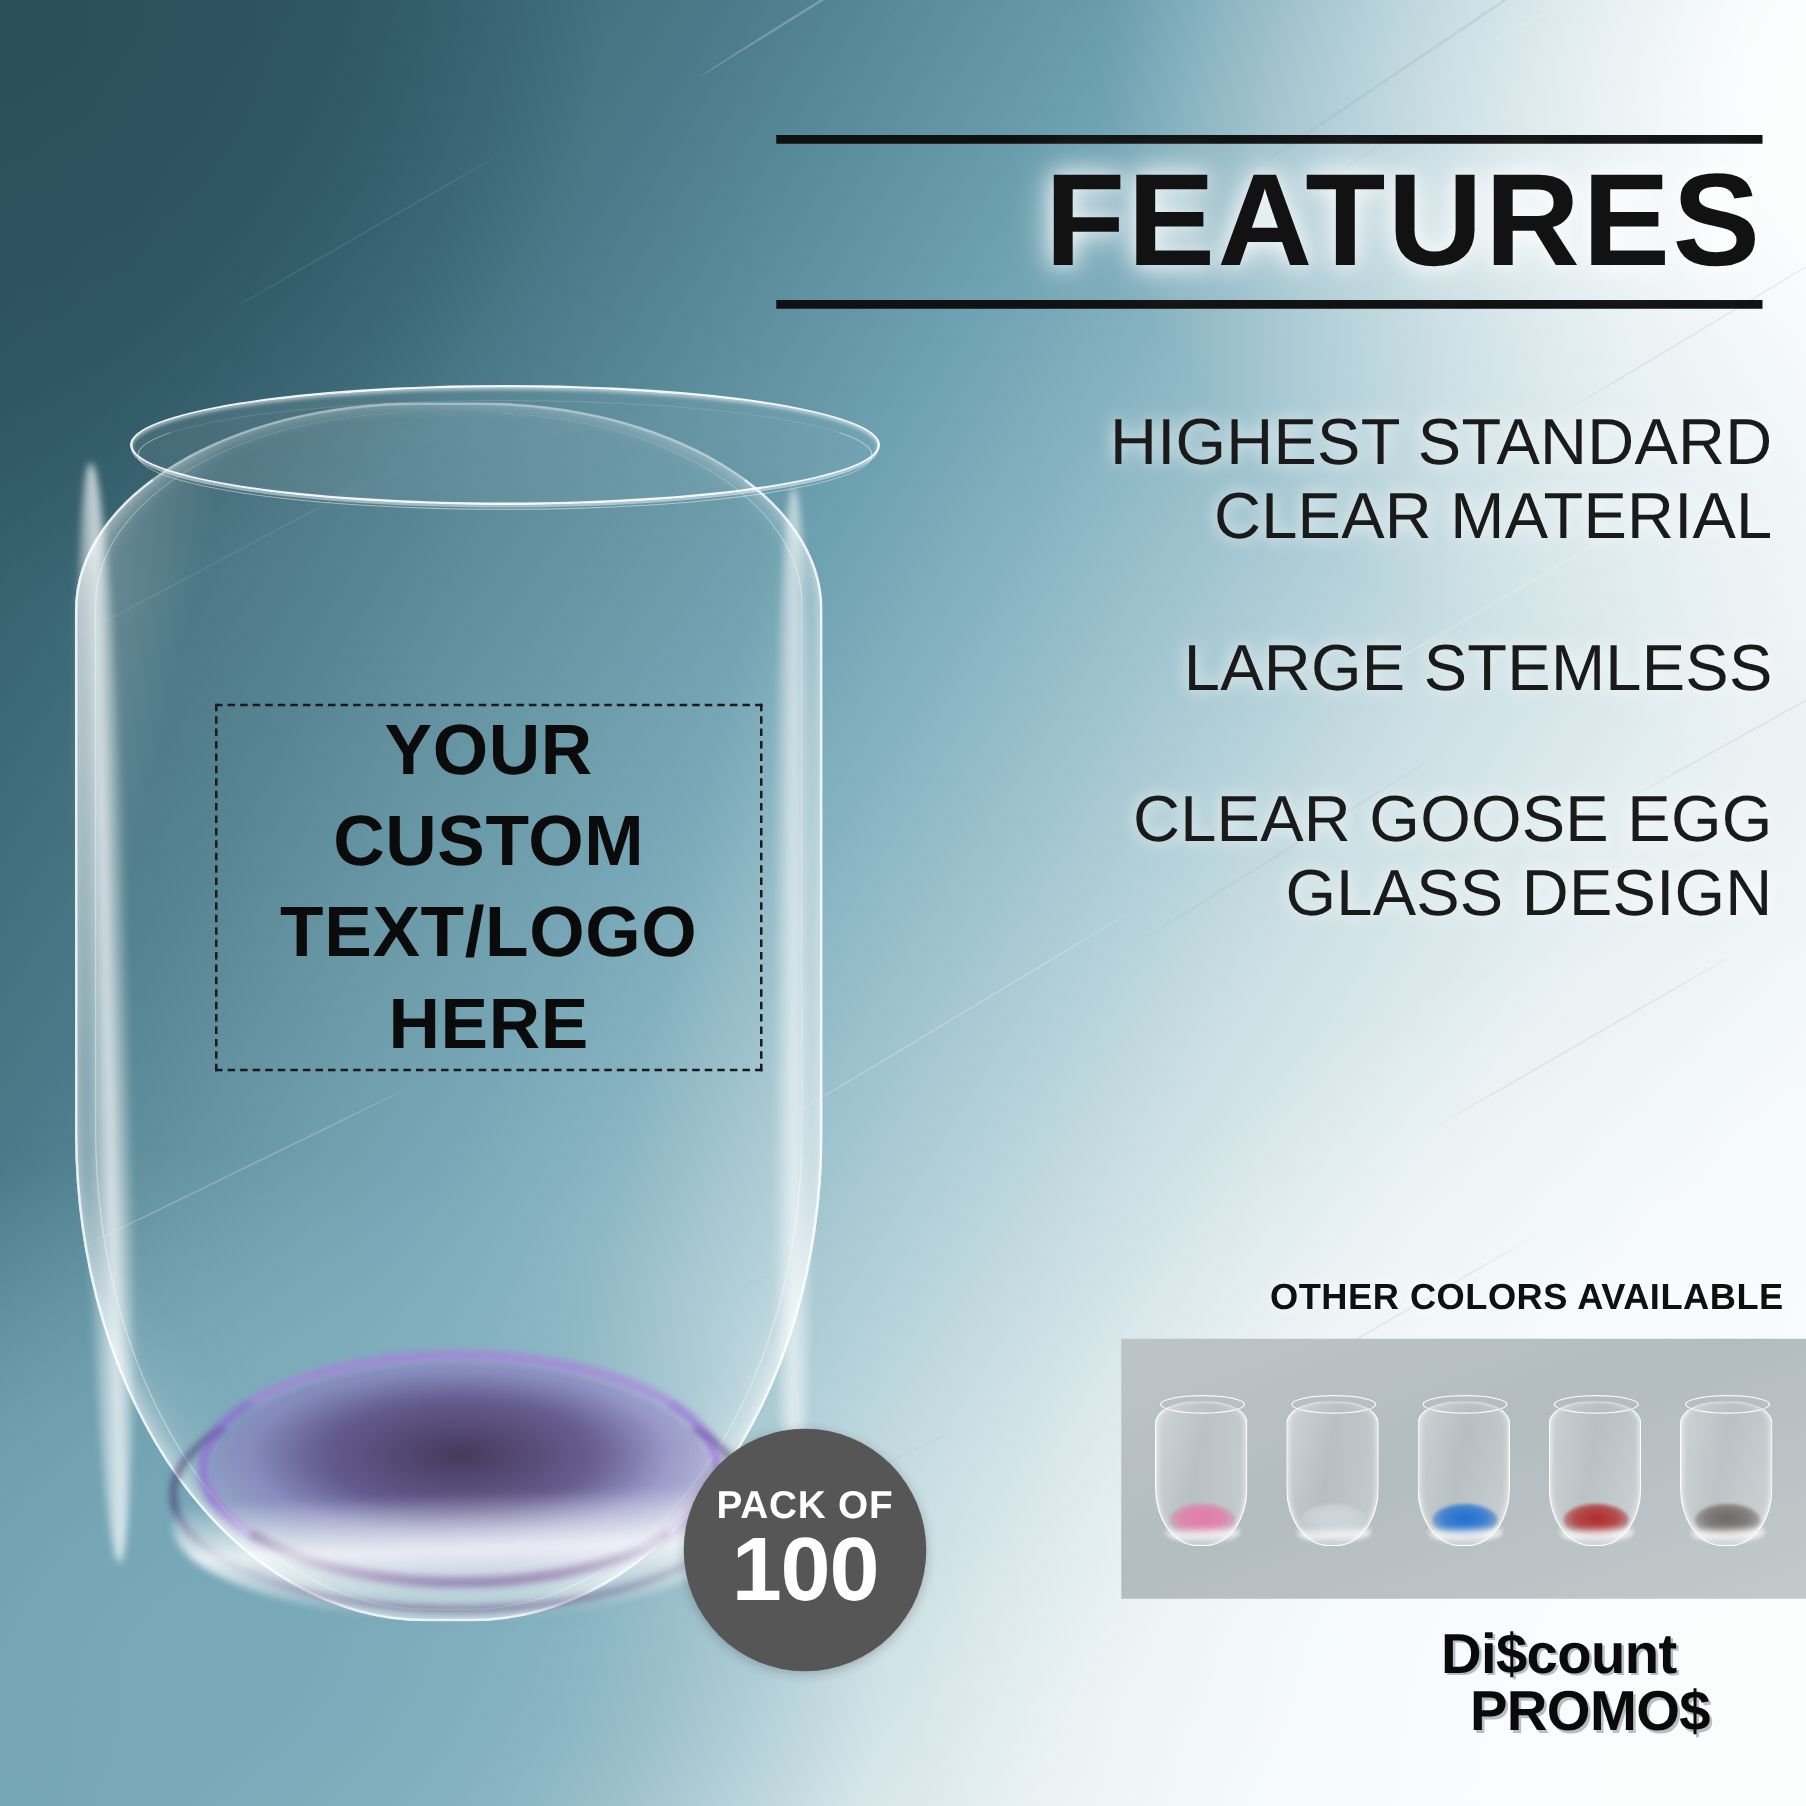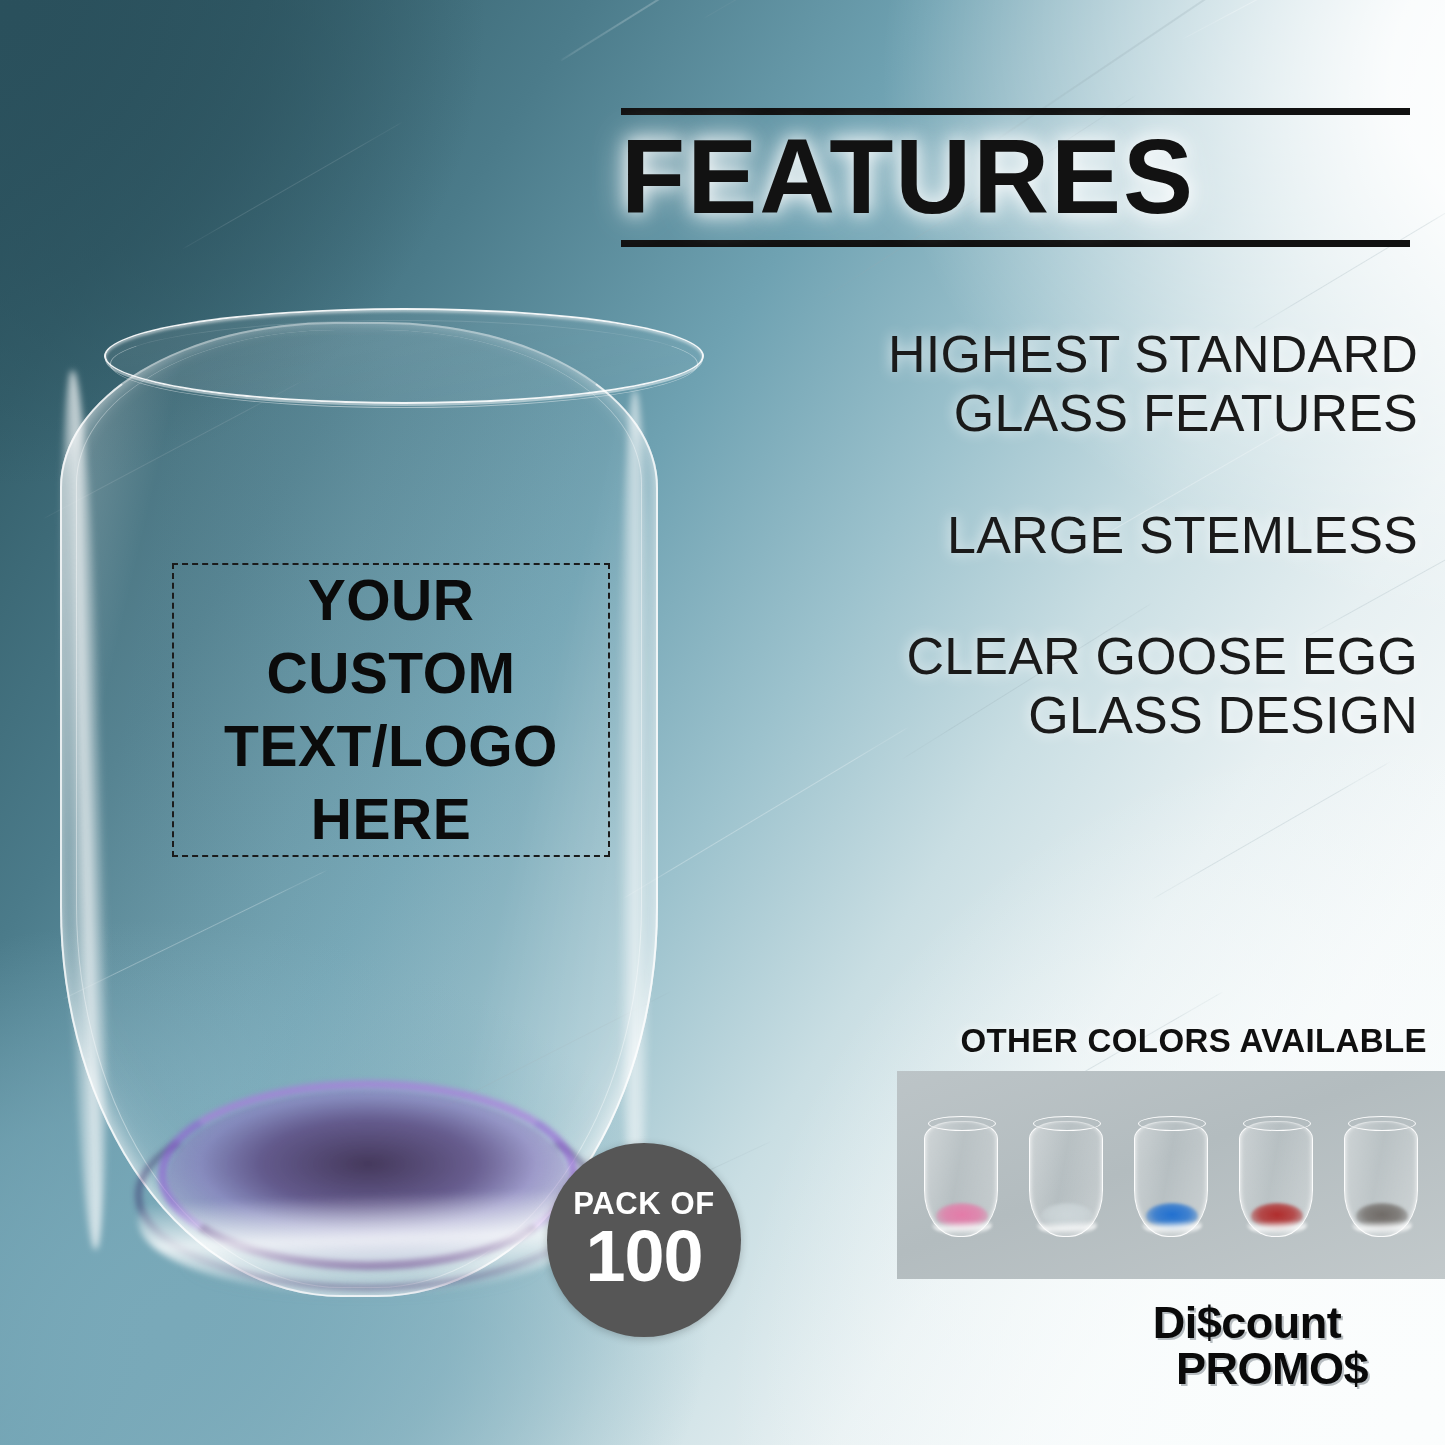--- a/index.html
+++ b/index.html
@@ -168,21 +168,21 @@
     color:#fff; font-weight:bold; font-size:72px;
     line-height:0.98; letter-spacing:-1px;
   }
 
   
   #features-header {
     position:absolute; left:621px; top:108px; width:789px;
   }
   .rule { width:100%; height:7px; background:#111; }
   #features-title {
-    text-align:left;
+    text-align:right;
     font-size:105px;
     font-weight:bold;
     letter-spacing:2px;
     color:#121212;
     line-height:1;
     padding:9px 0 11px;
     text-shadow:0 0 18px rgba(255,255,255,0.95), 0 0 34px rgba(255,255,255,0.8);
   }
 
   #feature-list {
@@ -196,21 +196,21 @@
     letter-spacing:0.2px;
     margin-bottom:62px;
     text-shadow:0 0 14px rgba(255,255,255,0.9);
   }
   .feature-item:last-child { margin-bottom:0; }
 
   
   #colors-heading {
     position:absolute; left:700px; top:1022px; width:727px;
     text-align:right;
-    font-size:33px; font-weight:bold;
+    font-size:29px; font-weight:bold;
     letter-spacing:0.4px; color:#101010;
     text-shadow:0 0 10px rgba(255,255,255,0.85);
   }
   #colors-panel {
     position:absolute; left:897px; top:1071px; width:548px; height:208px;
     background:linear-gradient(160deg, #bcc4c7 0%, #b3bcbf 45%, #c2c9cb 100%);
     overflow:hidden;
   }
   .swatch-row {
     position:absolute; inset:0;
@@ -320,21 +320,21 @@
 
   <div id="features-header">
     <div class="rule"></div>
     <div id="features-title">FEATURES</div>
     <div class="rule"></div>
   </div>
 
   <div id="feature-list">
     <div class="feature-item">
         <div>HIGHEST STANDARD</div>
-        <div>GLASS FEATURES</div>
+        <div>CLEAR MATERIAL</div>
       </div>
     <div class="feature-item">
         <div>LARGE STEMLESS</div>
       </div>
     <div class="feature-item">
         <div>CLEAR GOOSE EGG</div>
         <div>GLASS DESIGN</div>
       </div>
   </div>
 

